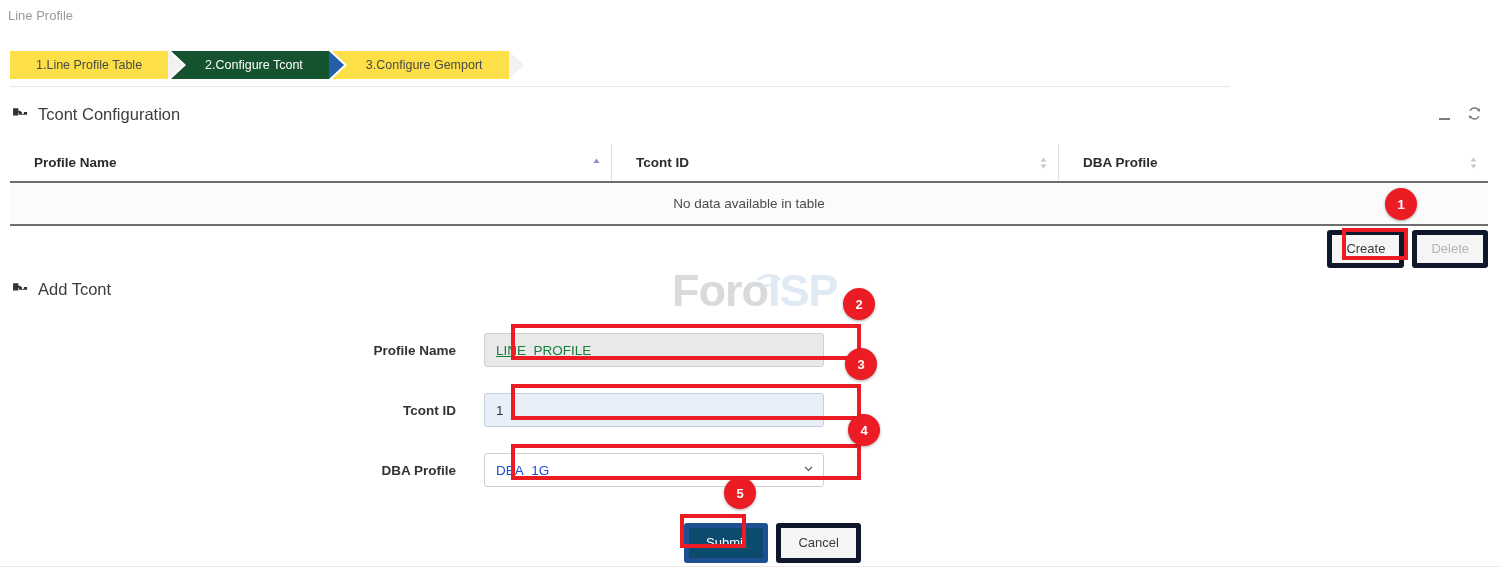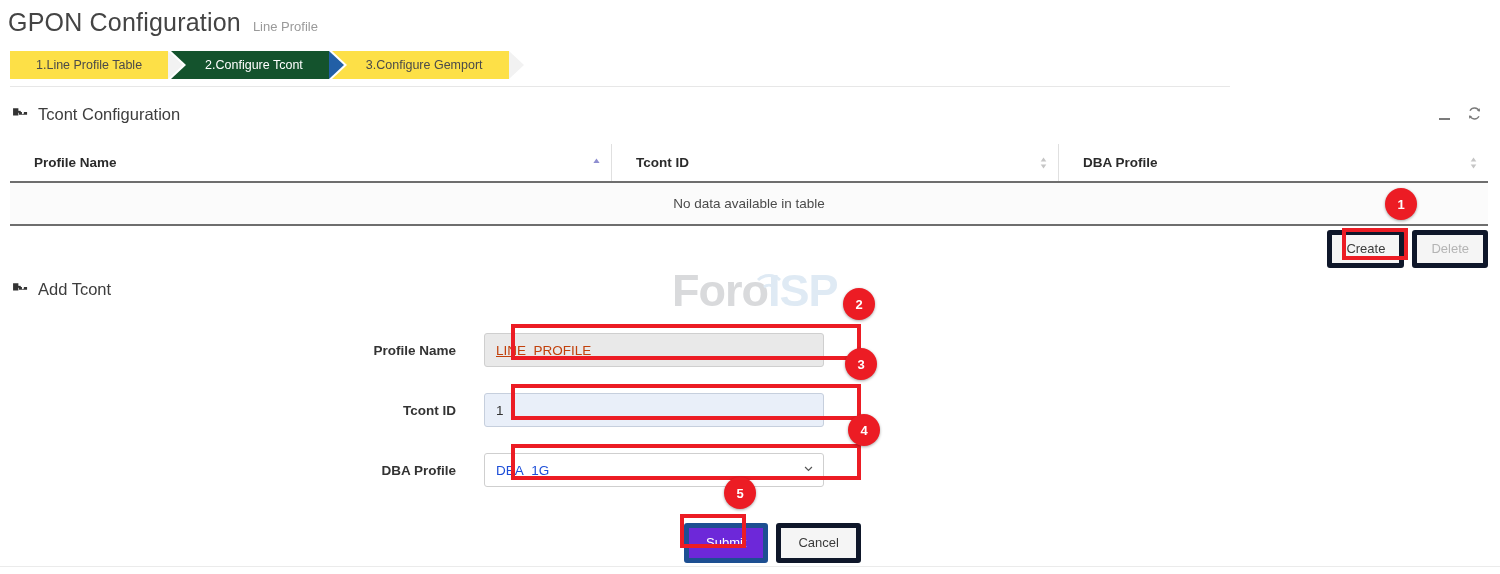--- a/index.html
+++ b/index.html
@@ -176,21 +176,21 @@
     padding: 6px 14px;
     border: 5px solid #0f172a;
     background: #f5f5f5;
     color: #3b3b3b;
     border-radius: 3px;
     line-height: 1.25;
     cursor: pointer;
   }
   .btn.disabled { color: #b4b4b4; cursor: default; }
   .btn.primary {
-    background: #6d28d9;
+    background: #0c4a6e;
     border-color: #1d4f92;
     color: #ffffff;
   }
 
   
   .watermark {
     position: absolute;
     left: 672px;
     top: 262px;
     width: 200px;
@@ -233,21 +233,21 @@
     height: 34px;
     box-sizing: border-box;
     border: 1px solid #cfcfcf;
     border-radius: 3px;
     padding: 0 11px;
     font-family: "Liberation Sans", sans-serif;
     font-size: 13.5px;
     color: #1d4ed8;
     outline: none;
   }
-  .inp.readonly { background: #e9e9e9; color: #c2410c; text-decoration: underline; }
+  .inp.readonly { background: #e9e9e9; color: #15803d; text-decoration: underline; }
   .inp.focused  { background: #e9eff9; color: #333333; border-color: #c6cfdd; }
   select.inp {
     background: #ffffff;
     -webkit-appearance: none;
     appearance: none;
     padding-right: 28px;
   }
   .sel-wrap { position: relative; display: inline-block; }
   .sel-chev {
     position: absolute;
@@ -291,21 +291,20 @@
     position: absolute;
     left: 0; top: 566px;
     width: 1500px; height: 1px;
     background: #ebebeb;
   }
 </style>
 </head>
 <body>
 
 <div class="page-head">
-  <span class="page-title">GPON Configuration</span>
   <span class="page-sub">Line Profile</span>
 </div>
 
 <div class="wizard">
   <div class="step first">
     <span>1.Line Profile Table</span>
   </div>
   <div class="step active">
     <span>2.Configure Tcont</span>
   </div>

